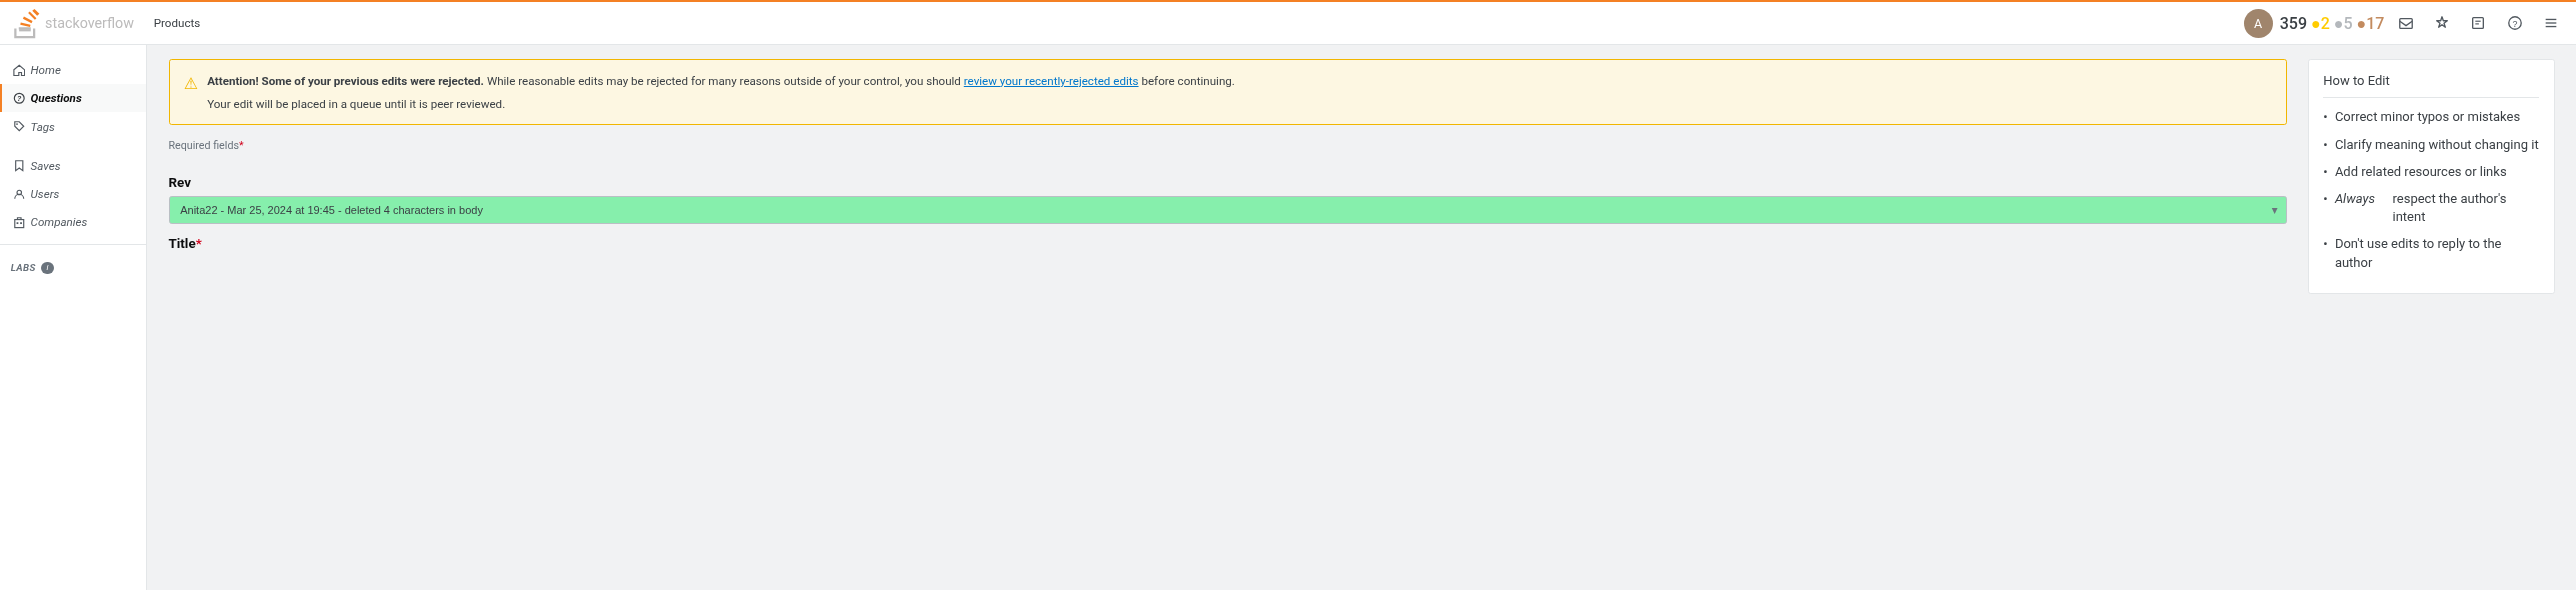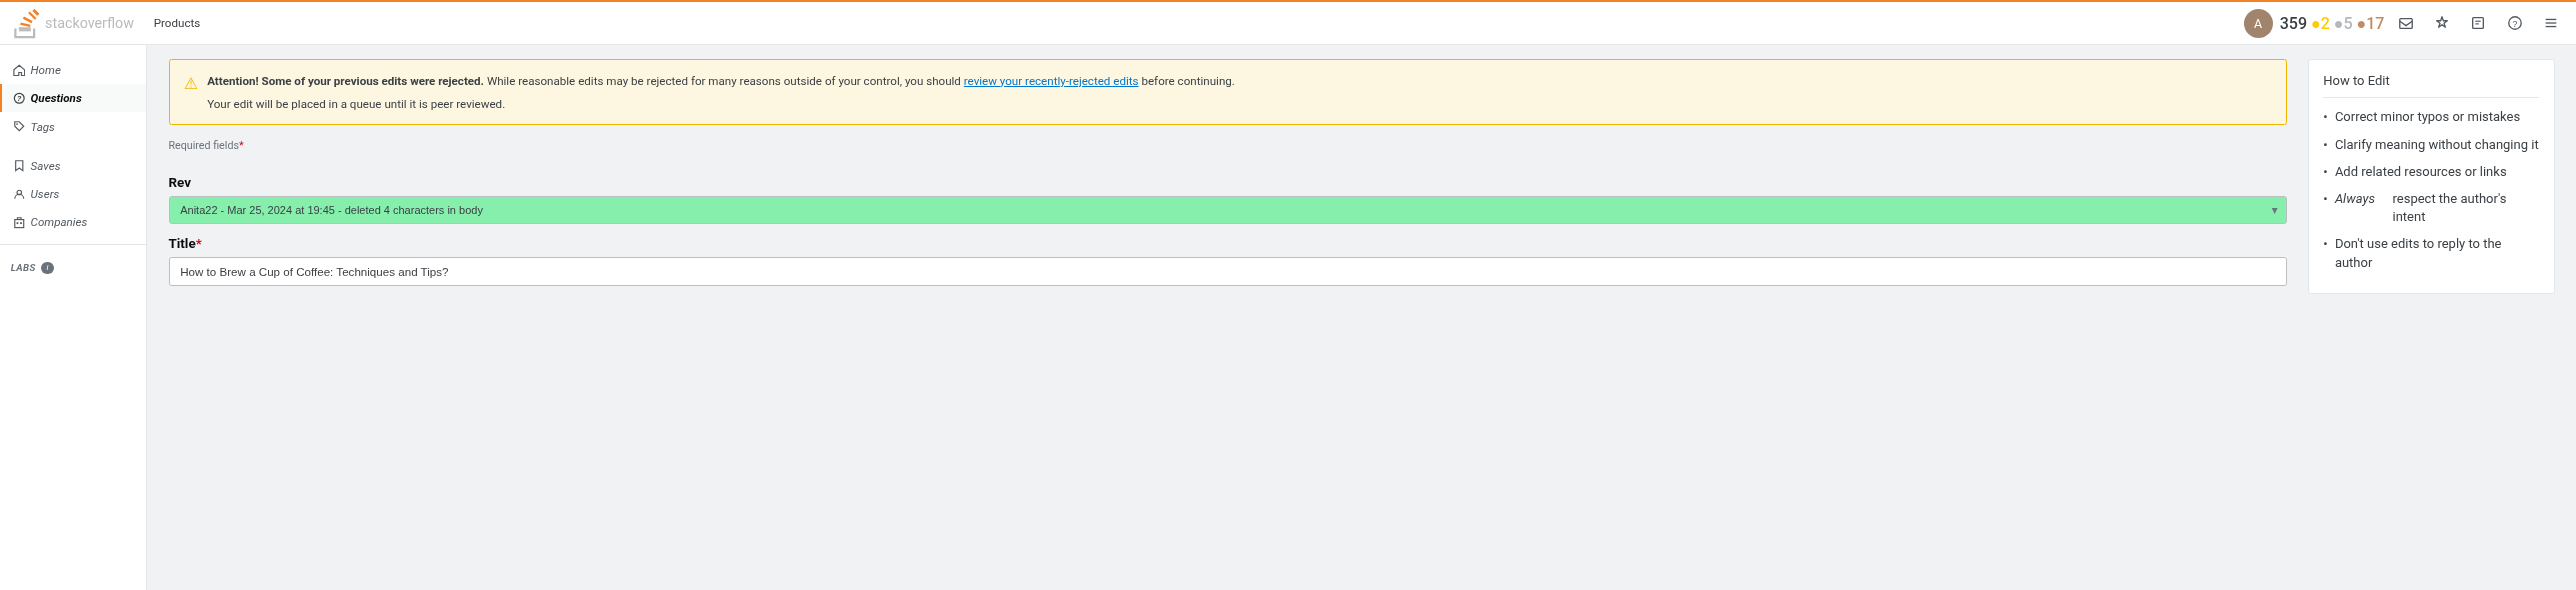--- a/index.html
+++ b/index.html
@@ -297,21 +297,20 @@
             <option>Anita22 - Mar 25, 2024 at 19:45 - deleted 4 characters in body</option>
           </select>
           <span class="select-arrow">▾</span>
         </div>
       </div>
 
       <div class="form-group">
         <label class="form-label">
           <span>Title</span><span class="required-star">*</span>
         </label>
-        <input type="text" class="form-input" value="How to Brew a Cup of Coffee: Techniques and Tips?" style="">
       </div>
 
     </div>
 
     <div id="right-panel">
       <div class="how-to-edit-box">
         <div class="how-to-edit-title">How to Edit</div>
         <div class="how-to-edit-item">
           <span>Correct minor typos or mistakes</span>
         </div>

